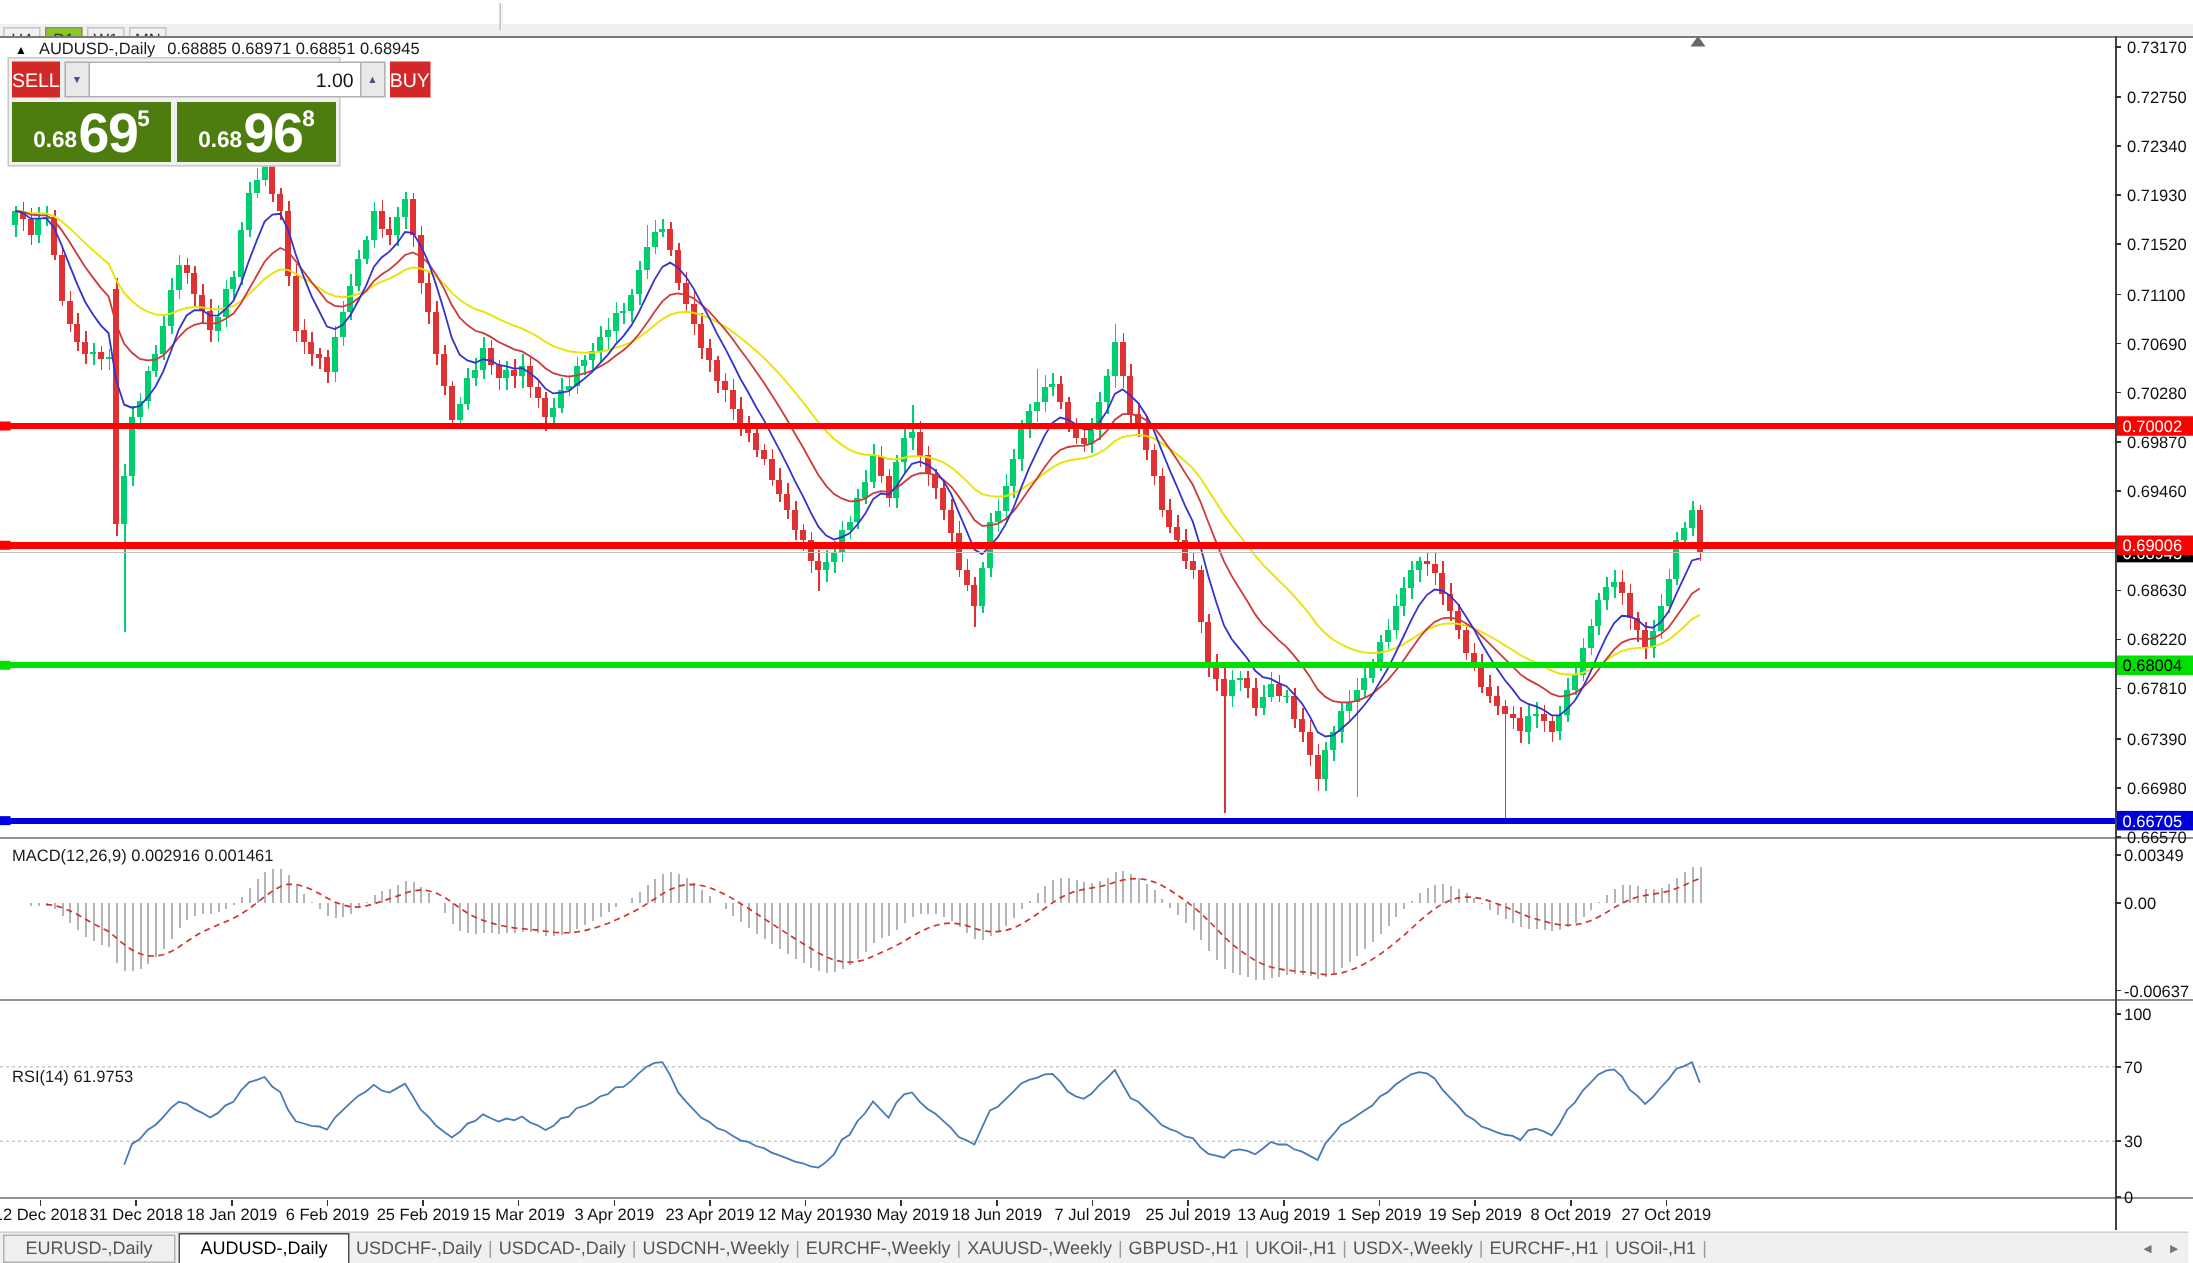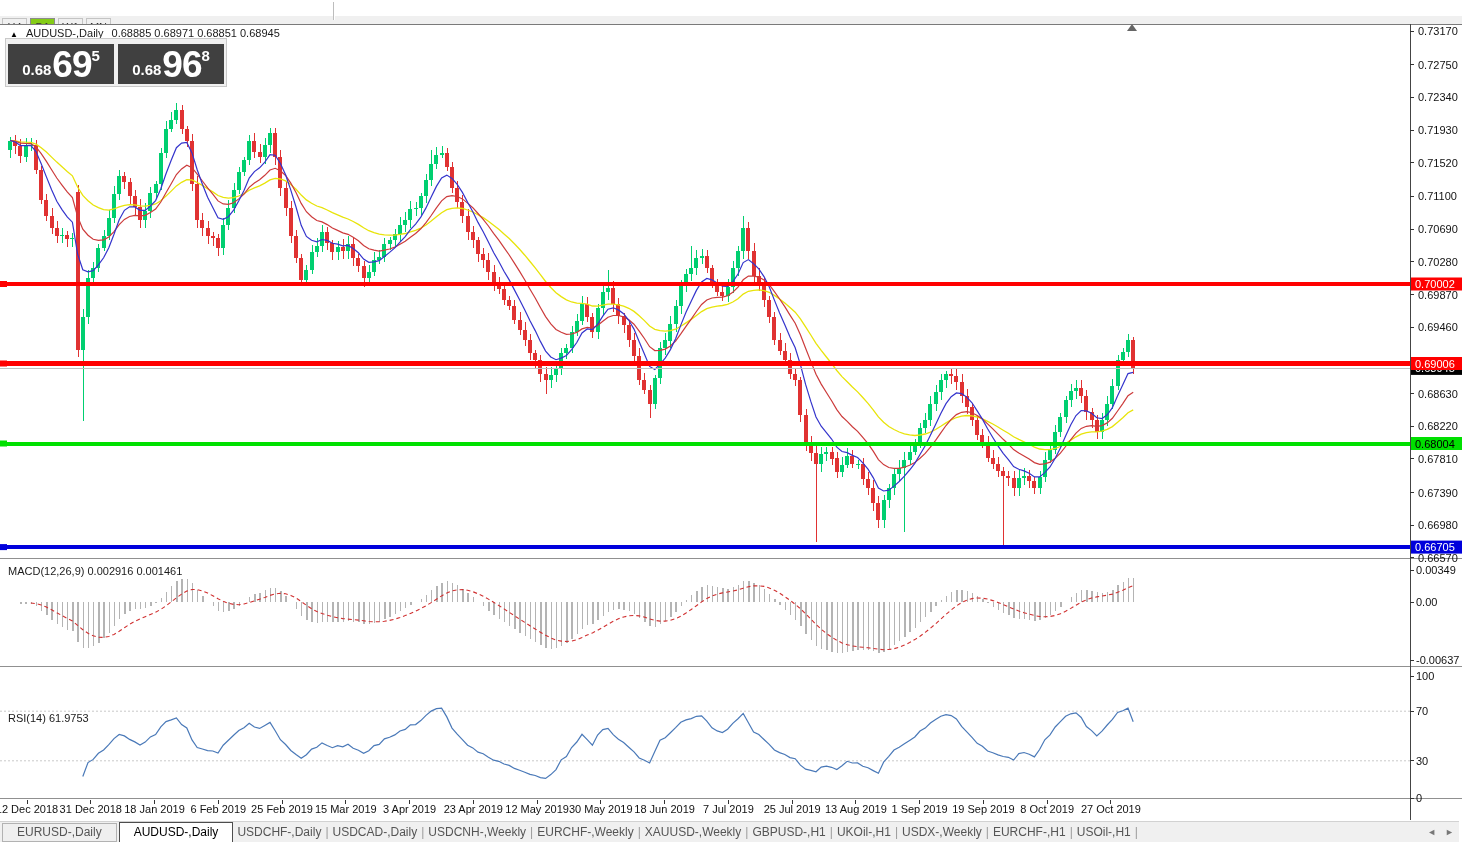--- a/index.html
+++ b/index.html
@@ -25,21 +25,21 @@
   
   #quote{position:absolute;left:5px;top:38px;width:222px;background:#f0f0f0;border:1px solid #c9c9c9;padding:2px;box-sizing:border-box;}
   .q-row1{display:flex;height:24px;gap:3px;}
   .btn-sell,.btn-buy{width:49px;background:#d22828;color:#fff;font-size:13px;display:flex;align-items:center;justify-content:center;cursor:default;}
   .spinner{flex:1;display:flex;}
   .spin-btn{width:17px;background:#e9e9e9;border:1px solid #b0b0b0;color:#46508c;font-size:7px;
     display:flex;align-items:center;justify-content:center;box-sizing:border-box;cursor:default;}
   .vol{flex:1;min-width:0;border:1px solid #b0b0b0;border-left:none;border-right:none;text-align:right;
     font-size:13px;padding:0 4px 0 0;color:#111;background:#fff;font-family:"Liberation Sans",sans-serif;box-sizing:border-box;}
   .q-row2{display:flex;gap:4px;margin-top:3px;}
-  .price-box{flex:1;height:40px;background:#404040;color:#fff;display:flex;align-items:flex-end;justify-content:center;padding-bottom:1px;box-sizing:border-box;}
+  .price-box{flex:1;height:40px;background:#4d7c0f;color:#fff;display:flex;align-items:flex-end;justify-content:center;padding-bottom:1px;box-sizing:border-box;}
   .pb-prefix{font-size:15px;font-weight:bold;margin:0 1px 5px 0;}
   .pb-big{font-size:37px;font-weight:bold;line-height:36px;letter-spacing:-1px;}
   .pb-sup{font-size:15px;font-weight:bold;align-self:flex-start;margin-top:3px;}
 
   
   .pane-label{position:absolute;font-size:11px;color:#1a1a1a;white-space:nowrap;}
 
   
   #tabbar{position:absolute;left:0;top:821px;width:1459px;height:21px;background:#f0f0f0;border-top:1px solid #d2d2d2;
     display:flex;align-items:center;font-size:12px;color:#555;box-sizing:border-box;}
@@ -839,20 +839,29 @@
     <polygon points="1127,31 1137,31 1132,24" fill="#666"></polygon>
   </svg>
 
 <div id="chart-header">
   <span class="marker">▲</span>
   <span>AUDUSD-,Daily</span>
   <span>0.68885 0.68971 0.68851 0.68945</span>
 </div>
 
 <div id="quote">
+  <div class="q-row1">
+    <div class="btn-sell">SELL</div>
+    <div class="spinner">
+      <div class="spin-btn">▼</div>
+      <input class="vol" value="1.00" style="">
+      <div class="spin-btn">▲</div>
+    </div>
+    <div class="btn-buy">BUY</div>
+  </div>
   <div class="q-row2">
     <div class="price-box">
       <span class="pb-prefix">0.68</span>
       <span class="pb-big">69</span>
       <span class="pb-sup">5</span>
     </div>
     <div class="price-box">
       <span class="pb-prefix">0.68</span>
       <span class="pb-big">96</span>
       <span class="pb-sup">8</span>

